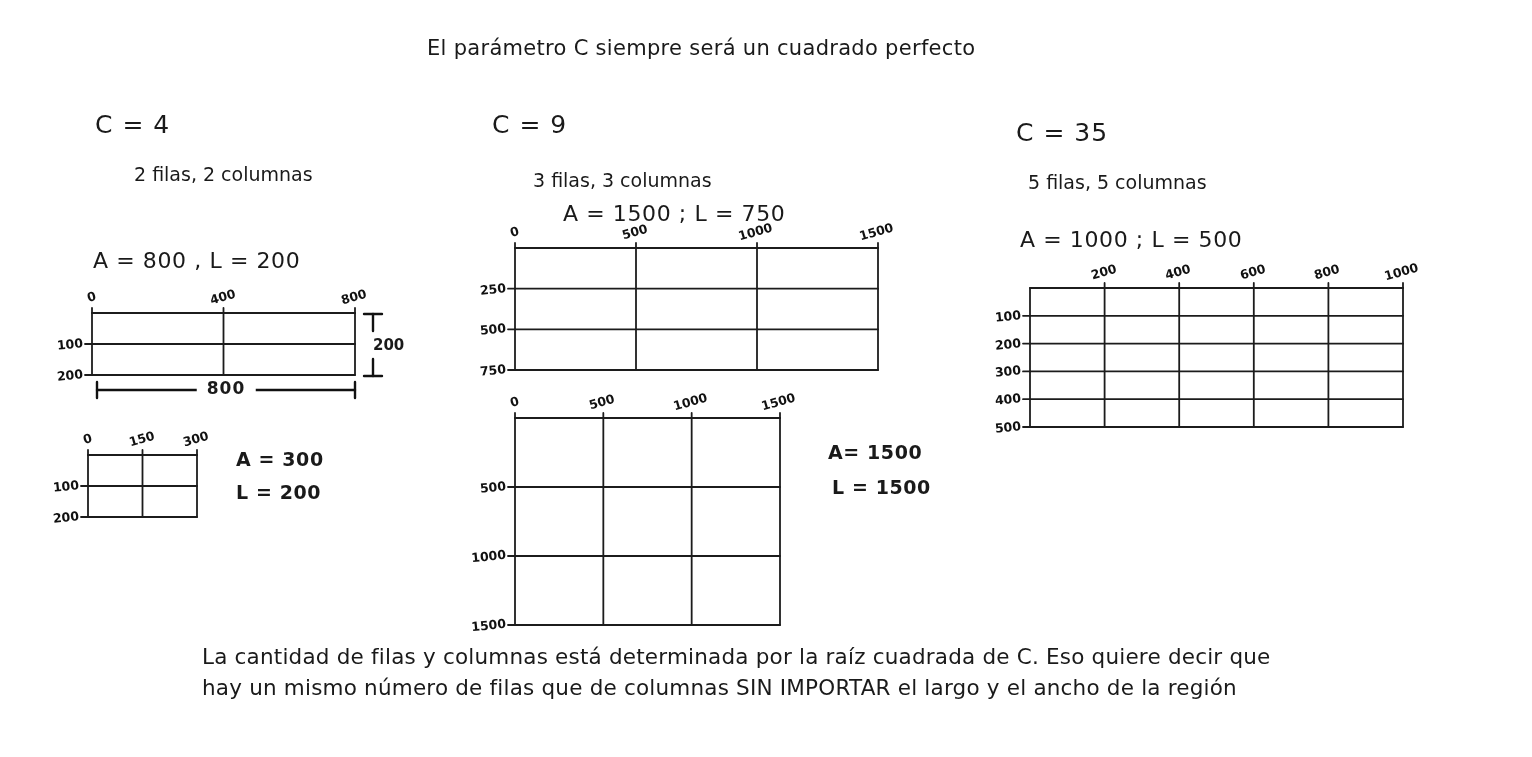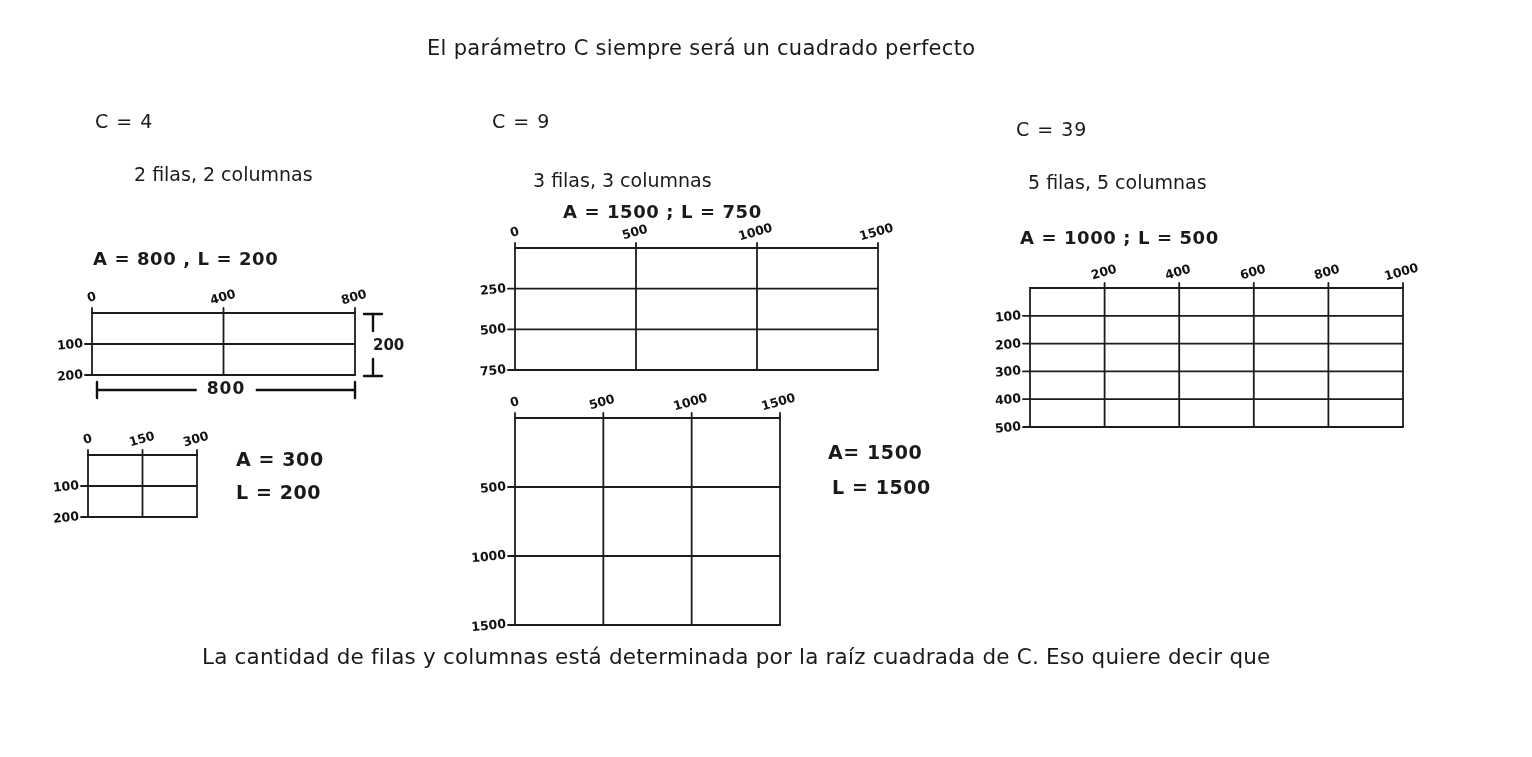--- a/index.html
+++ b/index.html
@@ -2,23 +2,23 @@
 <html><head>
 <meta charset="utf-8">
 <style>
   html,body{margin:0;padding:0;background:#ffffff;}
   .page{
     position:relative;width:1532px;height:757px;background:#ffffff;overflow:hidden;
     font-family:cursive,"DejaVu Sans",sans-serif;color:#1a1a1a;
   }
   .abs{position:absolute;white-space:nowrap;}
   .title{font-size:21px;letter-spacing:.3px;}
-  .heading{font-size:19px;letter-spacing:1px;}
+  .heading{font-size:25px;letter-spacing:1px;}
   .sub{font-size:19px;}
-  .params{font-size:18px;font-weight:700;letter-spacing:.6px;}
+  .params{font-size:22px;font-weight:400;letter-spacing:.6px;}
   .side-label{font-size:19px;font-weight:600;letter-spacing:.6px;}
   .footer-line{font-size:21.5px;letter-spacing:.2px;}
   .grid{position:absolute;}
   .grid svg{position:absolute;left:0;top:0;overflow:visible;}
   .grid svg line{stroke:#1c1c1c;stroke-width:1.8;stroke-linecap:round;}
   .tick{position:absolute;font-size:12.5px;font-weight:600;color:#111;white-space:nowrap;}
   .tick-top{top:-24px;transform:translateX(-55%) rotate(-16deg);}
   .tick-left{left:-9px;transform:translate(-100%,-50%) rotate(-6deg);}
   .dim{position:absolute;}
   .dim svg{position:absolute;left:0;top:0;overflow:visible;}
@@ -155,21 +155,21 @@
       <span class="tick tick-top" style="left: 33.33%;">500</span>
       <span class="tick tick-top" style="left: 66.67%;">1000</span>
       <span class="tick tick-top" style="left: 100%;">1500</span>
       <span class="tick tick-left" style="top: 33.33%;">500</span>
       <span class="tick tick-left" style="top: 66.67%;">1000</span>
       <span class="tick tick-left" style="top: 100%;">1500</span>
     </div>
   <div class="abs side-label" style="left:828px;top:441px;">A= 1500</div>
   <div class="abs side-label" style="left:832px;top:476px;">L = 1500</div>
 
-  <div class="abs heading" style="left:1016px;top:118px;">C = 39</div>
+  <div class="abs heading" style="left:1016px;top:118px;">C = 35</div>
   <div class="abs sub" style="left:1028px;top:171px;">5 filas, 5 columnas</div>
   <div class="abs params" style="left:1020px;top:227px;">A = 1000  ;   L = 500</div>
 
   <div class="grid" style="left:1030px;top:288px;width:373px;height:139px;">
       <svg width="373" height="139">
         <line x1="0" y1="0" x2="0" y2="139"></line>
         <line x1="74.60000000000001" y1="0" x2="74.60000000000001" y2="139"></line>
         <line x1="149.20000000000002" y1="0" x2="149.20000000000002" y2="139"></line>
         <line x1="223.79999999999998" y1="0" x2="223.79999999999998" y2="139"></line>
         <line x1="298.40000000000003" y1="0" x2="298.40000000000003" y2="139"></line>
@@ -197,14 +197,15 @@
       <span class="tick tick-top" style="left: 80%;">800</span>
       <span class="tick tick-top" style="left: 100%;">1000</span>
       <span class="tick tick-left" style="top: 20%;">100</span>
       <span class="tick tick-left" style="top: 40%;">200</span>
       <span class="tick tick-left" style="top: 60%;">300</span>
       <span class="tick tick-left" style="top: 80%;">400</span>
       <span class="tick tick-left" style="top: 100%;">500</span>
     </div>
 
   <div class="abs footer-line" style="left:202px;top:644px;">La cantidad de filas y columnas está determinada por la raíz cuadrada de C. Eso quiere decir que</div>
+  <div class="abs footer-line" style="left:202px;top:675px;">hay un mismo número de filas que de columnas SIN IMPORTAR el largo y el ancho de la región</div>
 
 </div>
 
 </body></html>

